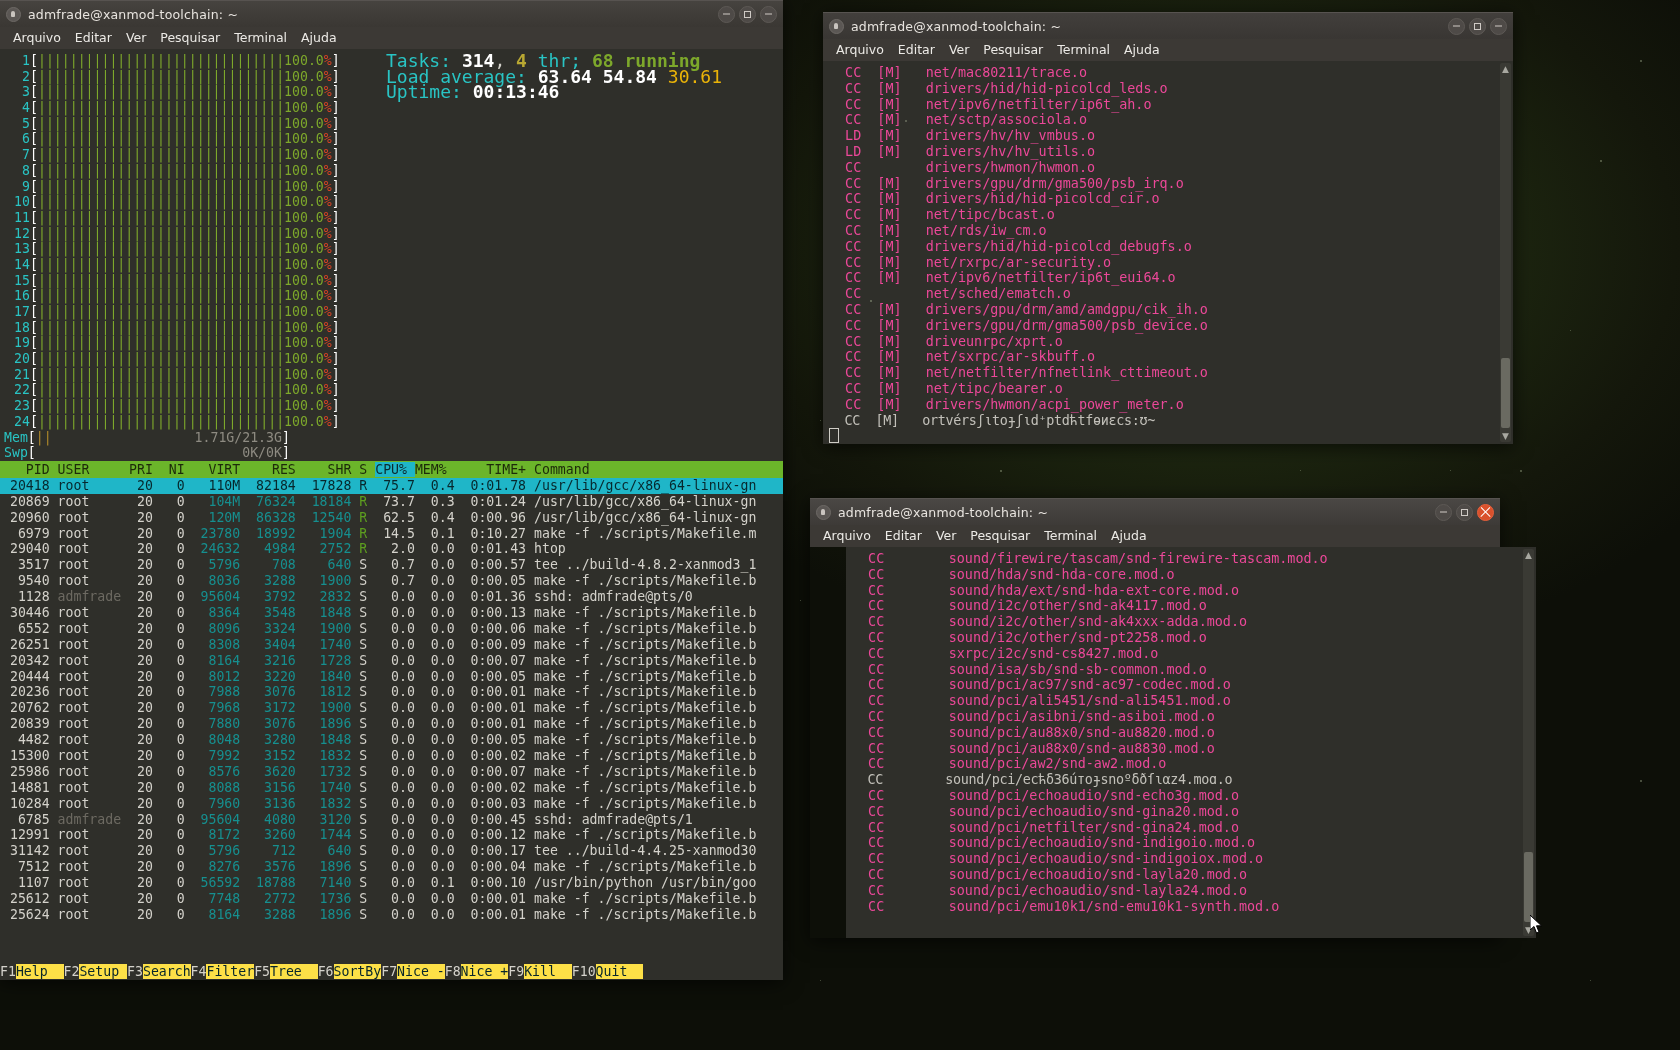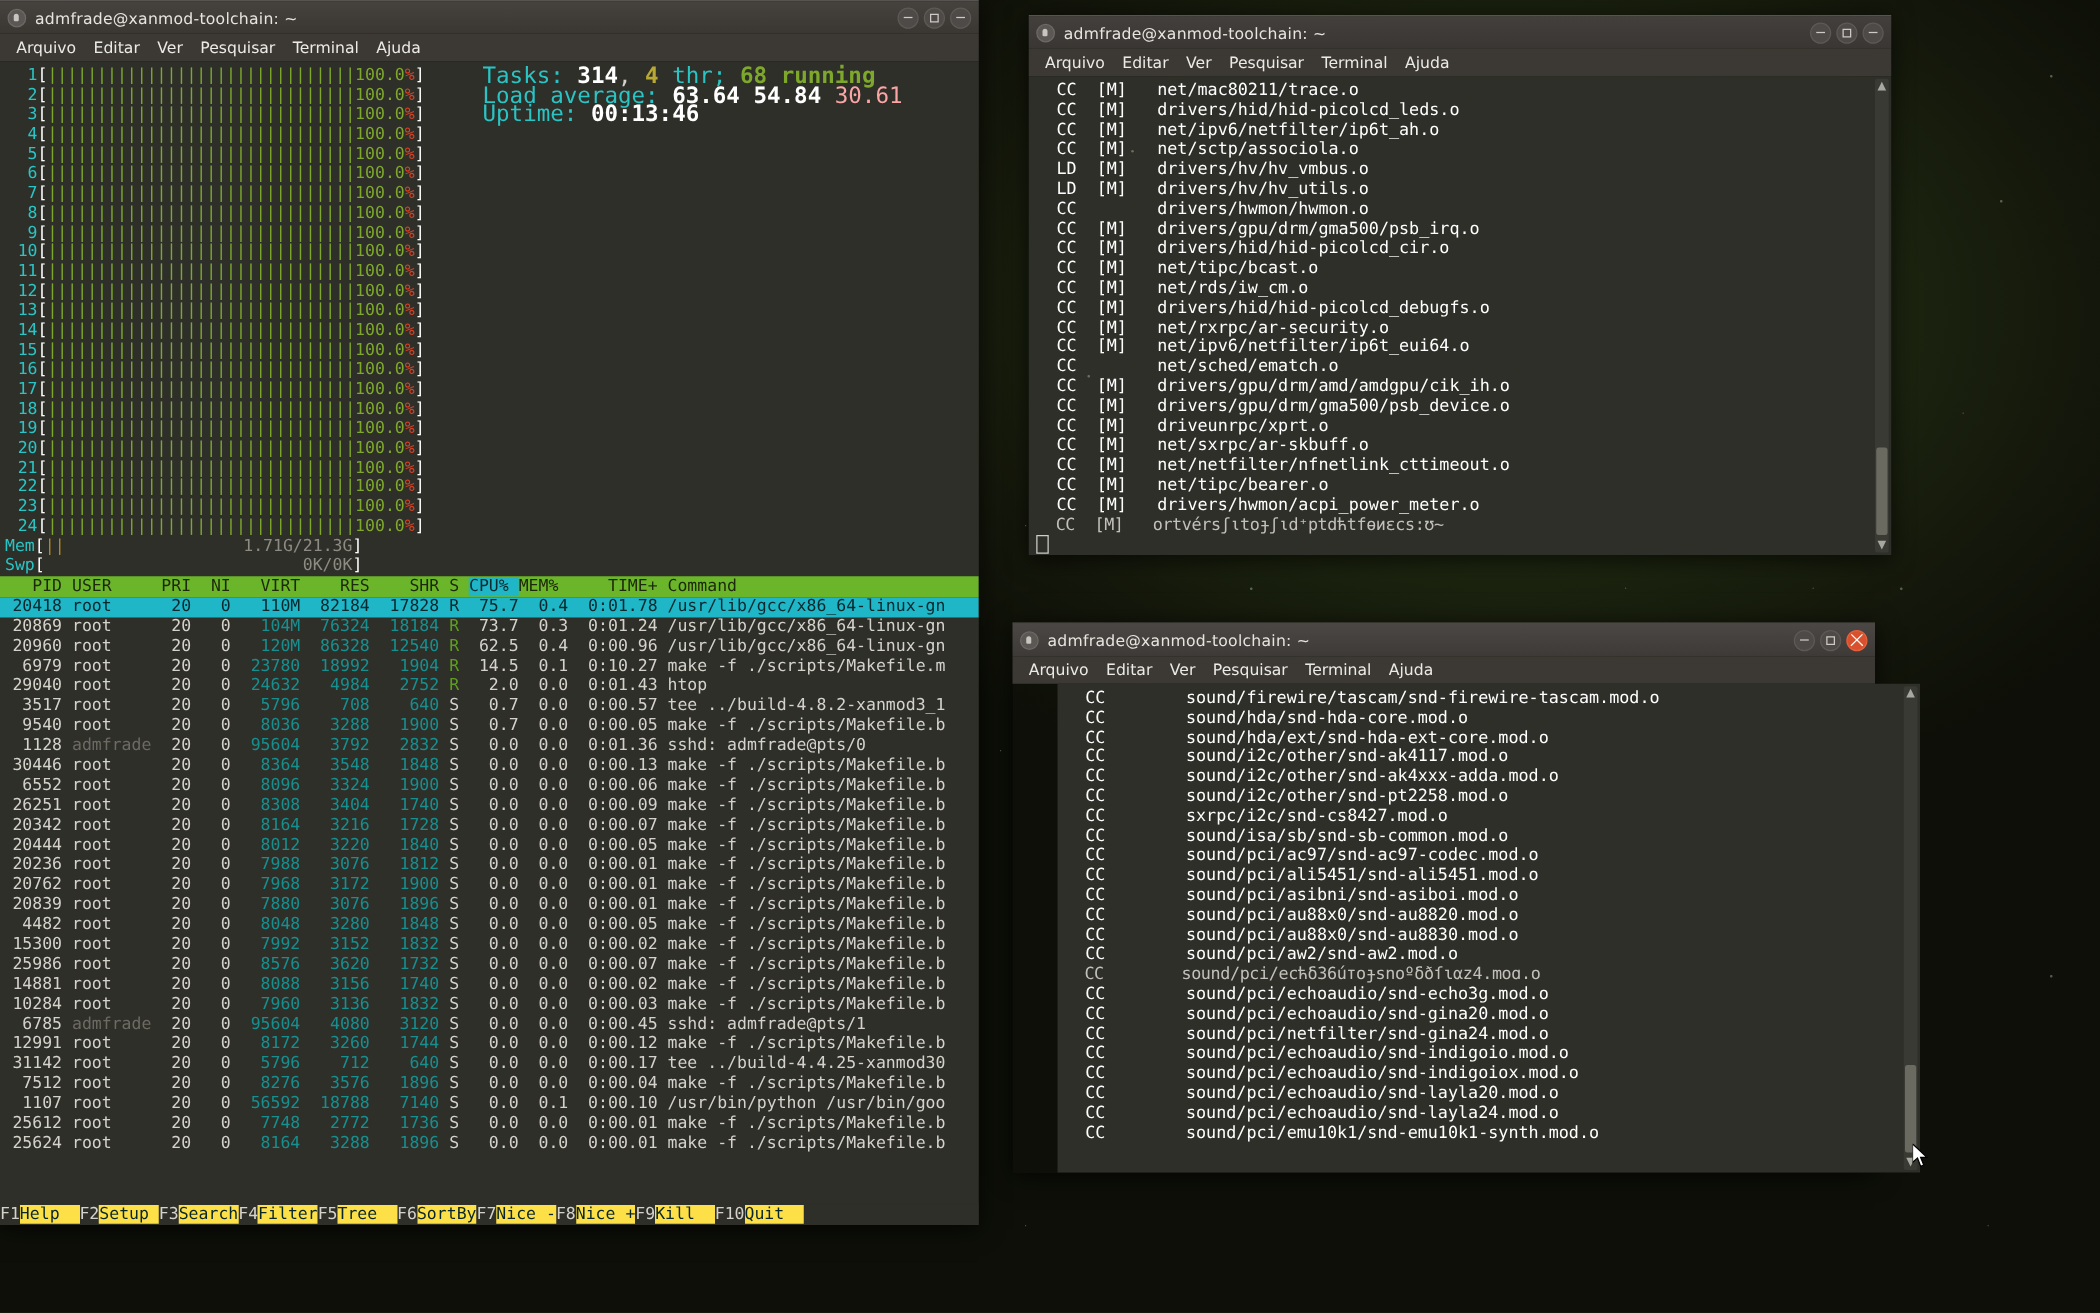--- a/index.html
+++ b/index.html
@@ -95,21 +95,21 @@
   .bar { display: inline-block; }
   .bar span { color: #7da82b; }
   .pct-g { color: #7da82b; }
   .pct-r { color: #d64225; }
   .memlbl { color: #29c4c4; }
   .memval { color: #8e8b82; }
   .stats { padding-left: 10px; font-size: 18px; line-height: 15.7px; white-space: pre; }
   .st-lbl { color: #29c4c4; }
   .st-w { color: #ffffff; font-weight: bold; }
   .st-y { color: #b9a832; font-weight: bold; }
-  .st-gray { color: #fca5a5; }
+  .st-gray { color: #eab308; }
   .st-g { color: #7da82b; font-weight: bold; }
 
   .proc-head {
     background: #6bb52a; color: #1d2a0a;
     font-size: 13.2px; line-height: 17px; height: 17px;
     white-space: pre; padding-left: 2px; box-sizing: border-box;
     width: 783px;
   }
   .proc-head .sortcol { background: #1fb6c8; color:#0c2b30;margin-top:22px; }
   .proc-rows { font-size: 13.2px; line-height: 15.9px; }
@@ -132,21 +132,21 @@
   }
   .fk-k { color: #d4d2cb; margin-top: 40px; }
   .fk-l { background: #fde047; color: #08262b; }
 
   
   #build1 { left: 823px; top: 12px; width: 690px; height: 432px; }
   #build1-body { width: 690px; height: 383px; padding: 4px 0 0 6px; }
   #build2 { left: 810px; top: 498px; width: 690px; height: 440px; }
   #build2-body { width: 690px; height: 391px; padding: 4px 0 0 6px; margin-left: 36px; }
 
-  .bline { white-space: pre; font-size: 13.4px; line-height: 15.8px; color: #ffffff; }
+  .bline { white-space: pre; font-size: 13.4px; line-height: 15.8px; color: #ec4899; }
   .bline.garble { color: #cfcdc6; opacity:.92; letter-spacing:-.3px; }
   .cursor-block { display:inline-block; width:8px; height:13px; border:1px solid #cfcdc6; vertical-align:-2px; }
 
   .scrollbar {
     position: absolute; right: 2px; top: 2px; bottom: 2px; width: 11px;
     background: #3a3a34; border-radius: 2px;
   }
   .scrollbar .thumb {
     position: absolute; left: 1px; right: 1px; bottom: 14px; height: 70px;
     background: #6a6a61; border-radius: 2px;

